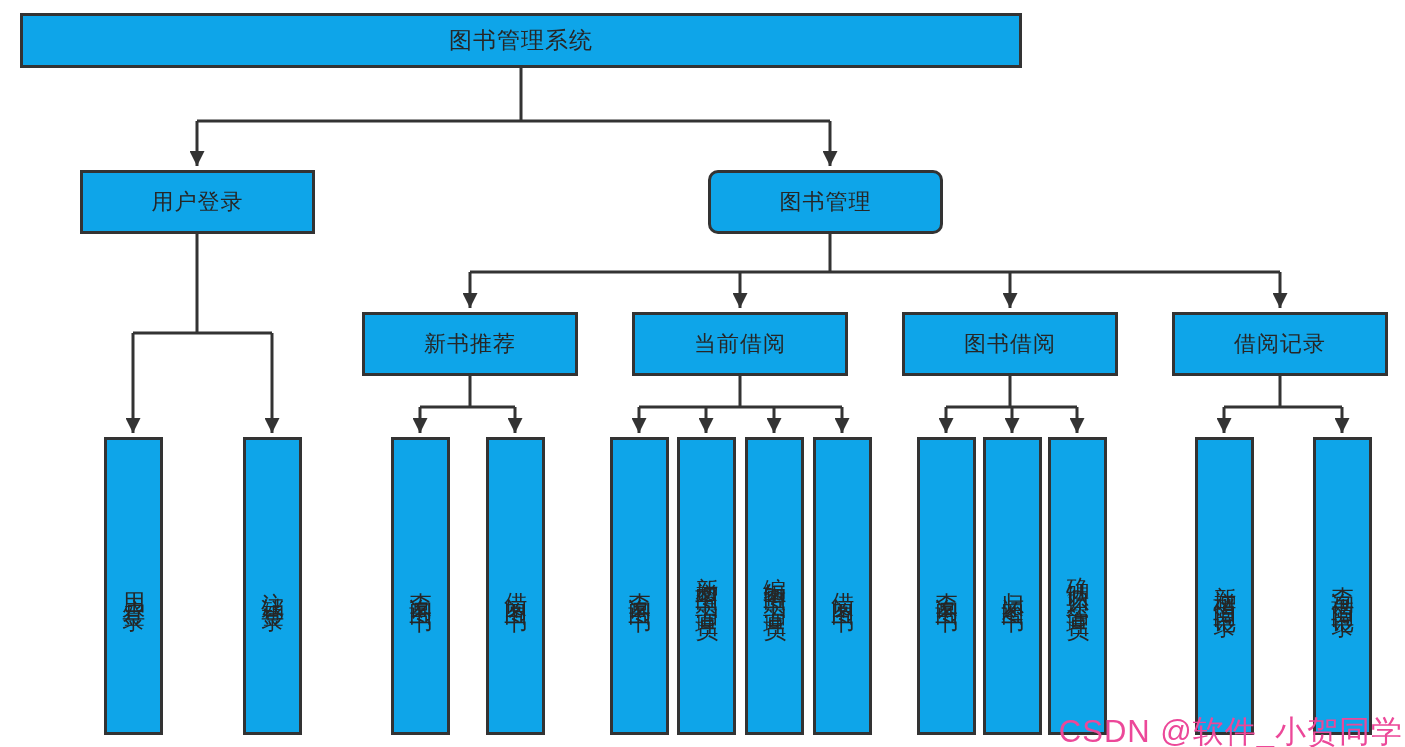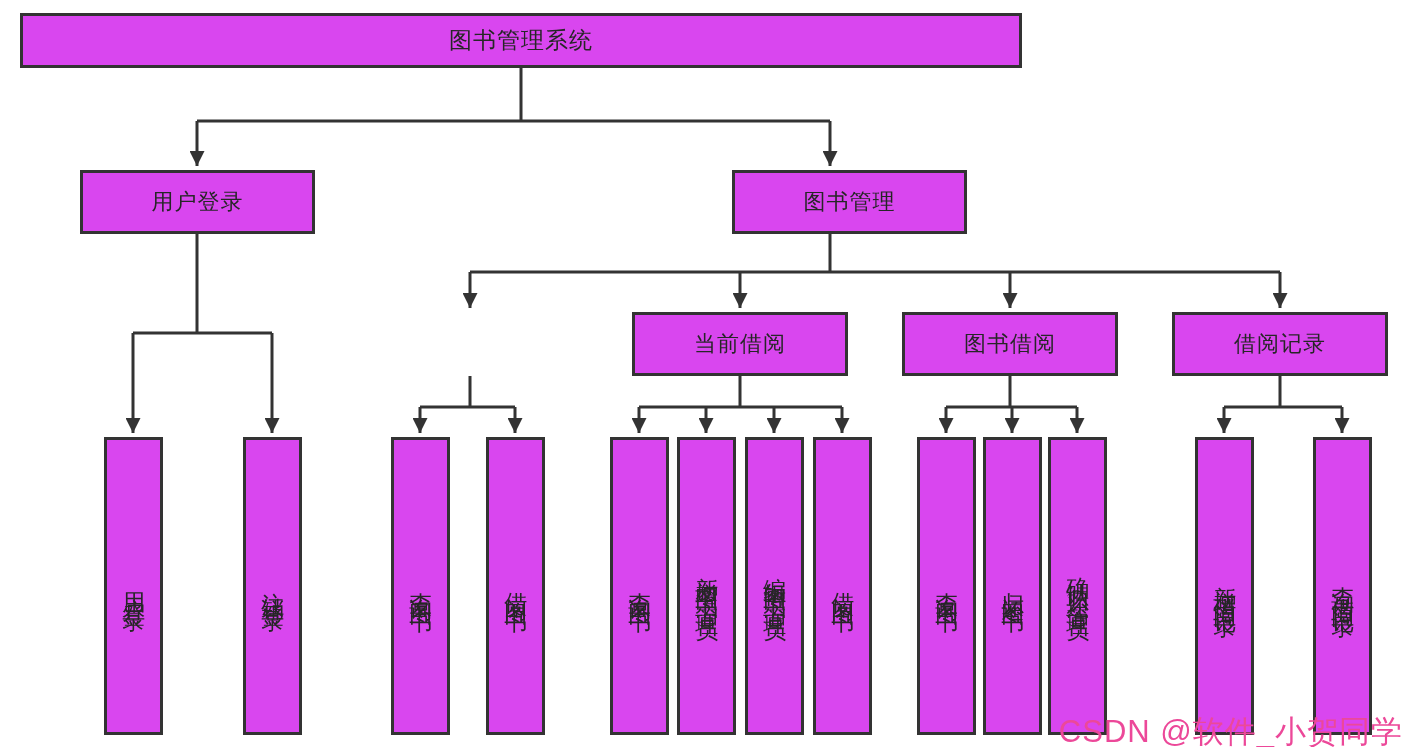--- a/index.html
+++ b/index.html
@@ -16,21 +16,21 @@
   }
   #wires {
     position: absolute;
     left: 0; top: 0;
     z-index: 0;
   }
   .box {
     position: absolute;
     box-sizing: border-box;
     border: 3px solid #333333;
-    background: #d946ef;
+    background: #0ea5e9;
     display: flex;
     align-items: center;
     justify-content: center;
     color: #262626;
     font-size: 22px;
     letter-spacing: 1px;
     z-index: 1;
   }
   .box.root   { left: 20px;  top: 13px;  width: 1002px; height: 55px; font-size: 23px; }
   .box.lvl2   { top: 170px;  width: 235px; height: 64px; }
@@ -103,24 +103,27 @@
     </g>
   </svg>
 
   <div class="box root">
     <span>图书管理系统</span>
   </div>
 
   <div class="box lvl2" style="left:80px;">
     <span>用户登录</span>
   </div>
-  <div class="box lvl2" style="left:732px;">
+  <div class="box lvl2" style="left:708px;border-radius:10px;">
     <span>图书管理</span>
   </div>
 
+  <div class="box lvl3" style="left:362px;">
+    <span>新书推荐</span>
+  </div>
   <div class="box lvl3" style="left:632px;">
     <span>当前借阅</span>
   </div>
   <div class="box lvl3" style="left:902px;">
     <span>图书借阅</span>
   </div>
   <div class="box lvl3" style="left:1172px;text-align:right;">
     <span>借阅记录</span>
   </div>
 

